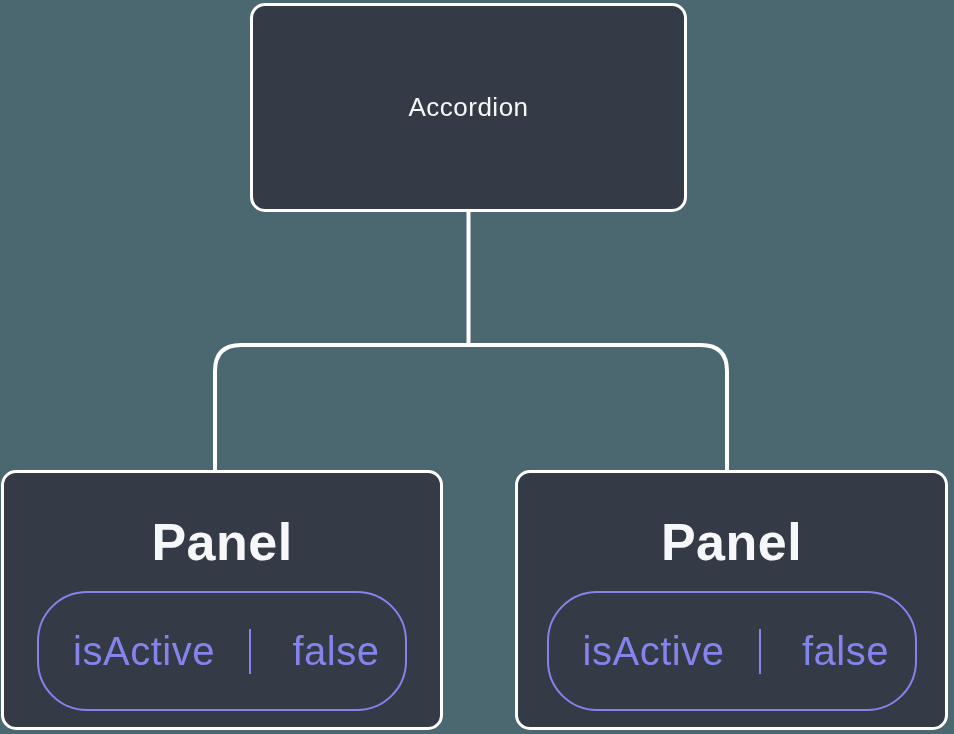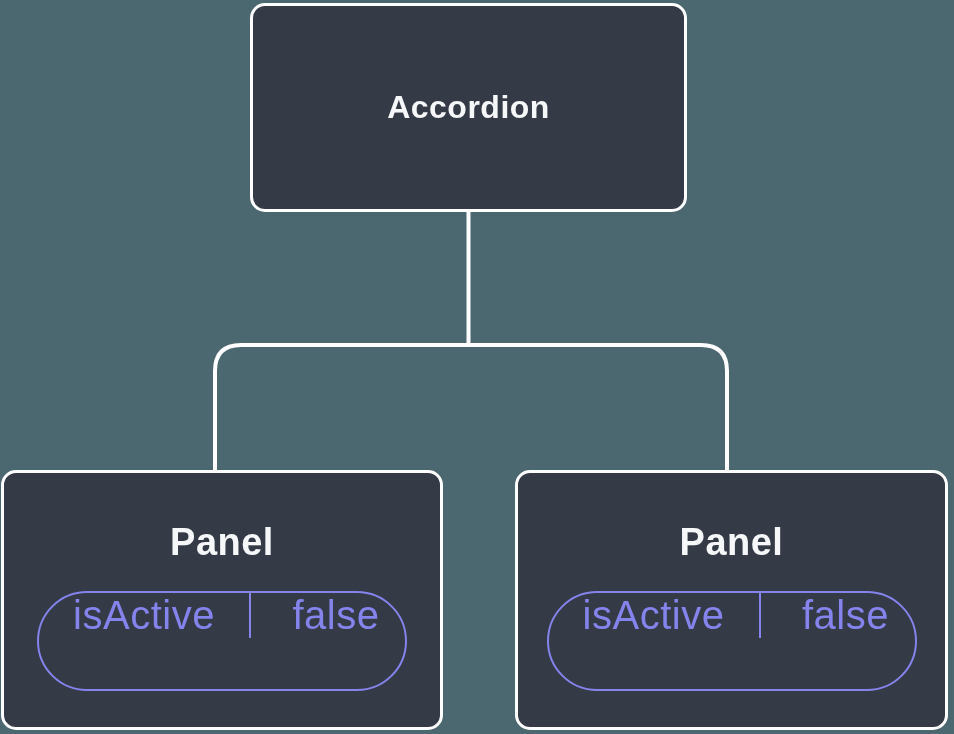--- a/index.html
+++ b/index.html
@@ -35,50 +35,50 @@
     border-radius:15px;
     z-index:1;
   }
   .node-root{
     left:250px;top:3px;
     width:437px;height:209px;
     display:flex;align-items:center;justify-content:center;
   }
   .node-root .node-label{
     color:var(--text);
-    font-size:32px;
-    font-weight:700;
+    font-size:26px;
+    font-weight:400;
     letter-spacing:0.5px;
   }
   .node-panel{
     top:470px;
     height:260px;
   }
   .node-panel-1{left:1px;width:442px;}
   .node-panel-2{left:515px;width:433px;}
   .panel-title{
     position:absolute;
     top:47px;left:0;right:0;
     text-align:center;
     color:var(--text);
-    font-size:38px;
+    font-size:52px;
     font-weight:600;
     line-height:44px;
     letter-spacing:0.5px;
   }
   .state-pill{
     position:absolute;
     top:118px;
     left:50%;
     transform:translateX(-50%);
-    width:370px;height:100px;
+    width:370px;height:120px;
     border:2.5px solid var(--purple);
     border-radius:50px;
     display:flex;
-    align-items:flex-start;
+    align-items:center;
   }
   .pill-cell{
     display:flex;
     align-items:center;
     justify-content:center;
     color:var(--purple);
     font-size:40px;
     font-weight:400;
     letter-spacing:0.5px;
   }

